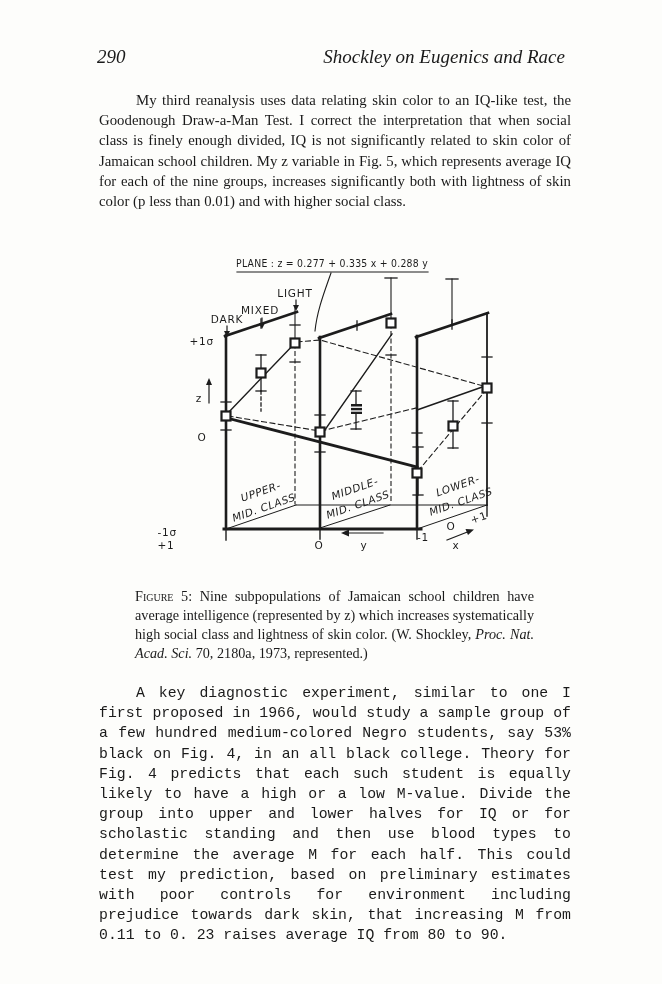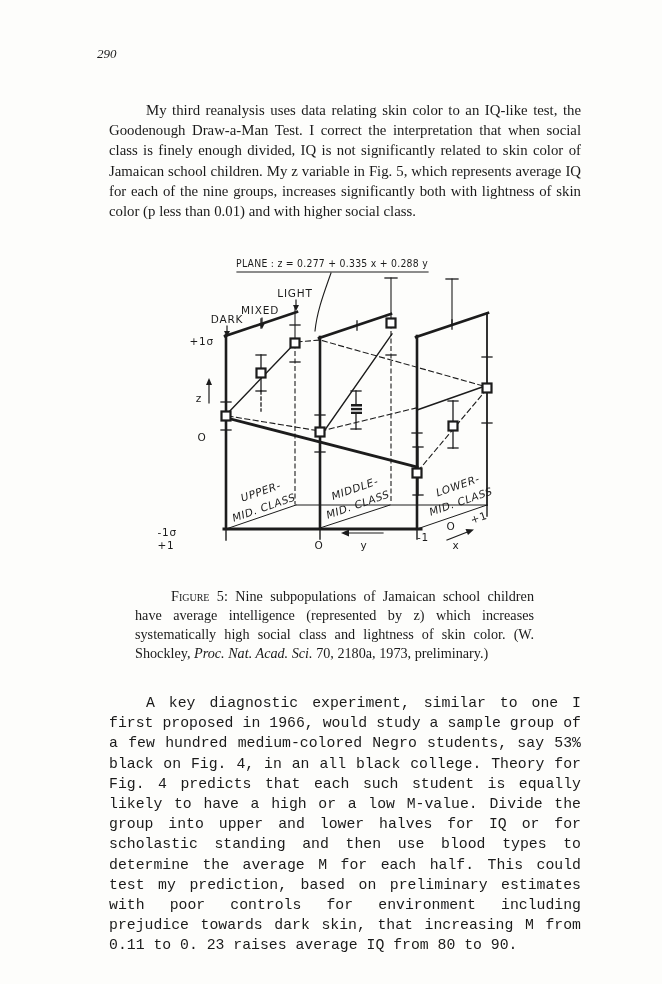--- a/index.html
+++ b/index.html
@@ -4,50 +4,51 @@
 <style>
   html,body{margin:0;padding:0;background:#e9e9e6;}
   .page{
     position:relative;width:662px;height:984px;margin:0 auto;
     background:#fdfdfb;color:#1a1a1a;
     font-family:"Liberation Serif", serif;overflow:hidden;
   }
   .running-header{
     position:absolute;top:46px;left:97px;width:468px;
     display:flex;justify-content:space-between;
-    font-style:italic;font-size:13px;
+    font-style:italic;font-size:19px;
   }
   .body-para{
     position:absolute;left:97px;width:472px;
     font-size:14.8px;line-height:20.2px;text-align:justify;
-    text-indent:37px;margin:12px;
+    text-indent:37px;margin:2px;
   }
   #para1{top:88px;}
   #para2{top:681px;font-family:Liberation Mono, monospace;}
   .fig-caption{
     position:absolute;left:135px;top:587px;width:399px;
     font-size:14.2px;line-height:19px;text-align:justify;margin:0;
   }
-  .fig-caption .sc{font-variant:small-caps;margin-left:36px;}
+  .fig-caption .sc{font-variant:small-caps;}
   .fig-caption i{font-style:italic;}
   svg text{
     font-family:"DejaVu Sans", sans-serif;
     fill:#1c1c1c;stroke:none;
   }
   .flab{font-size:10.5px;letter-spacing:0.8px;}
   .fclass{font-size:10.5px;letter-spacing:0.6px;font-style:italic;}
   .feq{font-size:10.5px;letter-spacing:0.3px;}
 </style>
 </head>
 <body>
 
 <div class="page">
 
   <div class="running-header">
     <span>290</span>
+    <span style="font-style:italic">Shockley on Eugenics and Race</span>
   </div>
 
   <p class="body-para" id="para1">My third reanalysis uses data relating skin color to an IQ-like test, the Goodenough Draw-a-Man Test. I correct the interpretation that when social class is finely enough divided, IQ is not significantly related to skin color of Jamaican school children. My z variable in Fig. 5, which represents average IQ for each of the nine groups, increases significantly both with lightness of skin color (p less than 0.01) and with higher social class.</p>
 
   <svg style="position:absolute;left:140px;top:250px" width="420" height="312" viewBox="140 250 420 312">
 
     <g stroke="#1c1c1c" fill="none" stroke-linecap="square">
 
       <g>
         <line x1="296" y1="505" x2="487" y2="505" stroke-width="1"></line>
@@ -185,17 +186,17 @@
     <g>
       <text class="fclass" x="262" y="495" text-anchor="middle" transform="rotate(-19 262 495)">UPPER-</text>
       <text class="fclass" x="265" y="511" text-anchor="middle" transform="rotate(-19 265 511)">MID. CLASS</text>
       <text class="fclass" x="356" y="492" text-anchor="middle" transform="rotate(-19 356 492)">MIDDLE-</text>
       <text class="fclass" x="359" y="508" text-anchor="middle" transform="rotate(-19 359 508)">MID. CLASS</text>
       <text class="fclass" x="459" y="489" text-anchor="middle" transform="rotate(-19 459 489)">LOWER-</text>
       <text class="fclass" x="462" y="505" text-anchor="middle" transform="rotate(-19 462 505)">MID. CLASS</text>
     </g>
   </svg>
 
-  <p class="fig-caption"><span class="sc">Figure 5:</span><span> Nine subpopulations of Jamaican school children have average intelligence (represented by z) which increases systematically high social class and lightness of skin color. (W. Shockley, </span><i>Proc. Nat. Acad. Sci.</i><span> 70, 2180a, 1973, preliminary.)</span></p>
+  <p class="fig-caption"><span class="sc">Figure 5:</span><span> Nine subpopulations of Jamaican school children have average intelligence (represented by z) which increases systematically high social class and lightness of skin color. (W. Shockley, </span><i>Proc. Nat. Acad. Sci.</i><span> 70, 2180a, 1973, represented.)</span></p>
 
   <p class="body-para" id="para2">A key diagnostic experiment, similar to one I first proposed in 1966, would study a sample group of a few hundred medium-colored Negro students, say 53% black on Fig. 4, in an all black college. Theory for Fig. 4 predicts that each such student is equally likely to have a high or a low M-value. Divide the group into upper and lower halves for IQ or for scholastic standing and then use blood types to determine the average M for each half. This could test my prediction, based on preliminary estimates with poor controls for environment including prejudice towards dark skin, that increasing M from 0.11 to 0. 23 raises average IQ from 80 to 90.</p>
 
 </div>
 
 </body></html>

